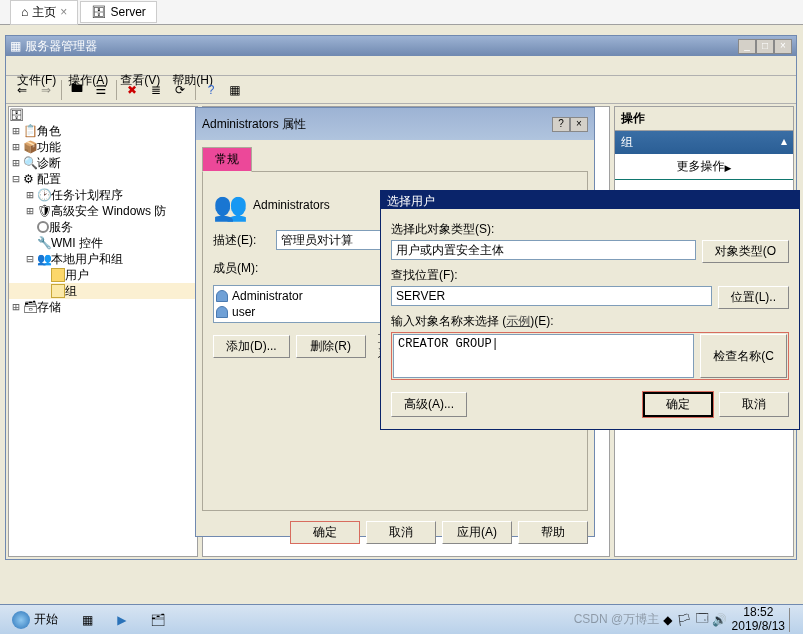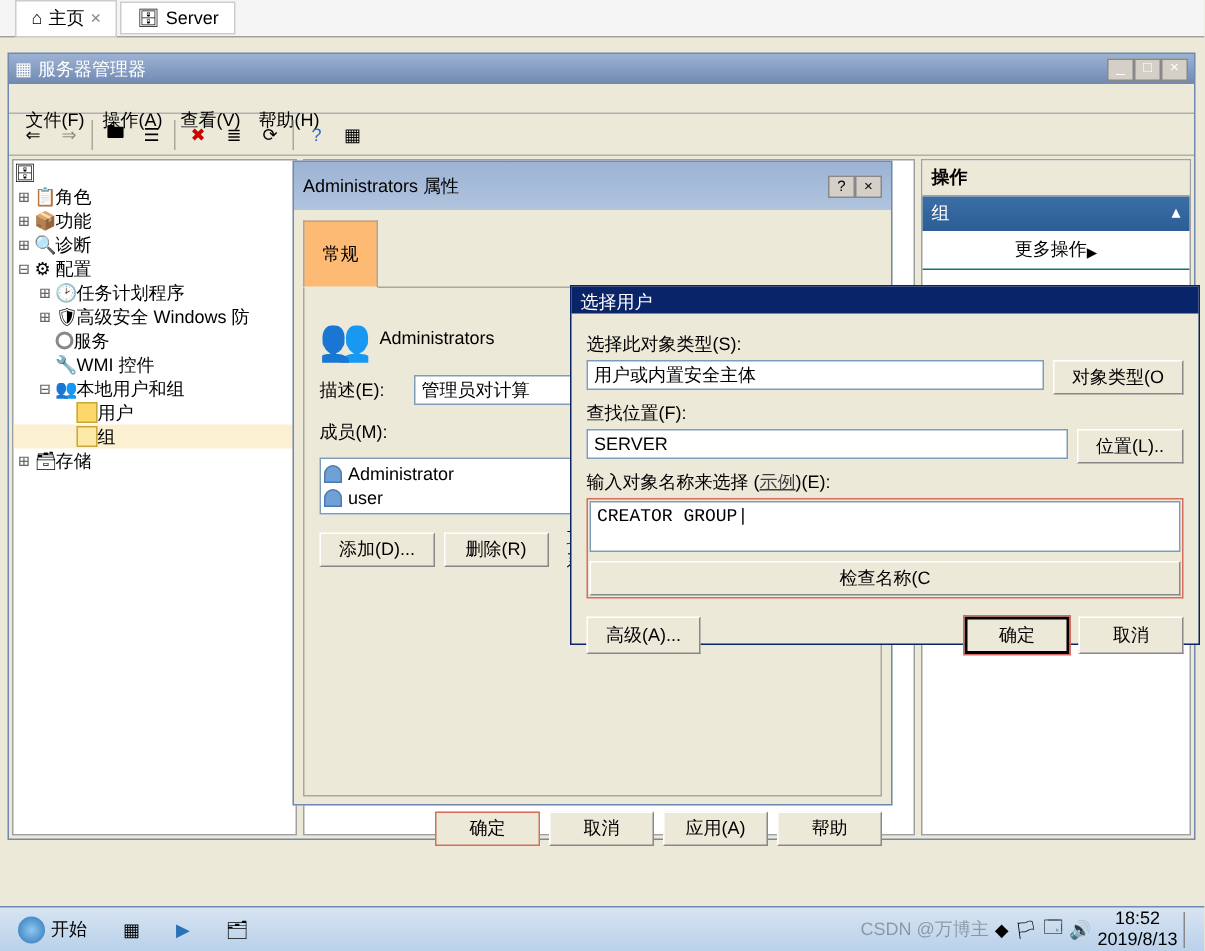--- a/index.html
+++ b/index.html
@@ -31,30 +31,30 @@
 .content { flex:1; background:#fff; border:1px solid #A0A0A0; margin:2px; position:relative; }
 .actions { width:180px; border:1px solid #A0A0A0; margin:2px; background:#fff; }
 .actions-hdr { background:#ECE9D8; padding:3px 6px; font-weight:bold; border-bottom:1px solid #A0A0A0;}
 .actions-grp { background:linear-gradient(#3A6EA5,#2A5E95); color:#fff; padding:3px 6px; display:flex; justify-content:space-between;}
 .actions-item { padding:4px 10px; display:flex; justify-content:center; align-items:center; border-bottom:1px solid #0f766e;}
 
 
 .prop-dlg { position:absolute; top:107px; left:195px; width:400px; height:430px; background:#ECE9D8; border:1px solid #7089B0; z-index:10;}
 .prop-title { background:linear-gradient(#9DB3D4,#B0C4DE); height:20px; display:flex; align-items:center; padding:16px 6px; justify-content:space-between;}
 .prop-body { padding:6px; }
-.prop-tab { border:1px solid #ACA899; display:inline-block; padding:13px 12px; background:#fdba74; position:relative; top:1px; border-bottom:1px solid #ECE9D8;}
+.prop-tab { border:1px solid #ACA899; display:inline-block; padding:3px 12px; background:#ec4899; position:relative; top:1px; border-bottom:1px solid #ECE9D8;}
 .prop-pane { border:1px solid #ACA899; padding:10px; height:340px; }
 .field { display:flex; align-items:flex-start; margin:8px 0; gap:8px;}
 .field label { width:55px; padding-top:2px;}
 .tbox { flex:1; background:#fff; border:1px solid #7F9DB9; padding:2px 4px; height:20px;}
 .listbox { flex:1; background:#fff; border:1px solid #7F9DB9; height:145px; padding:2px;}
 .listbox .li { display:flex; align-items:center; gap:4px; height:16px;}
 .btn { background:#ECE9D8; border:1px solid #888; border-top-color:#fff; border-left-color:#fff; padding:2px 12px; min-width:70px;}
 .btn-row { display:flex; gap:6px; margin-top:6px; align-items:center;}
-.red-box { border:1px solid #D86C5E;flex-direction:column; }
+.red-box { border:1px solid #D86C5E; }
 
 
 .sel-dlg { position:absolute; top:190px; left:380px; width:420px; height:240px; background:#ECE9D8; border:1px solid #0A246A; z-index:20;}
 .sel-title { background:#0A246A; color:#fff; height:18px; padding:2px 6px;}
 .sel-body { padding:8px 10px;}
 .sel-body label { display:block; margin-top:4px; margin-bottom:2px;}
 .row2 { display:flex; gap:6px; align-items:stretch;}
 .row2 .tbox { flex:1;}
 .sel-btns { display:flex; justify-content:space-between; margin-top:12px;}
 

